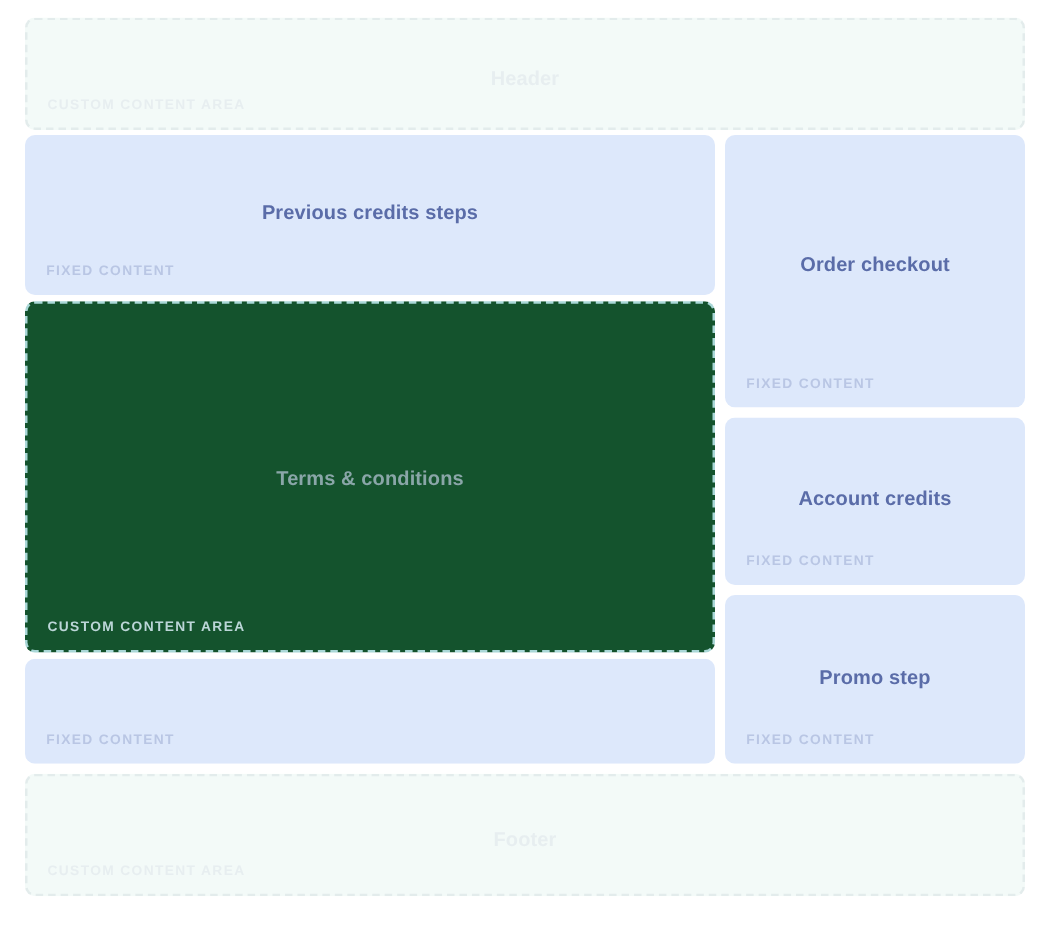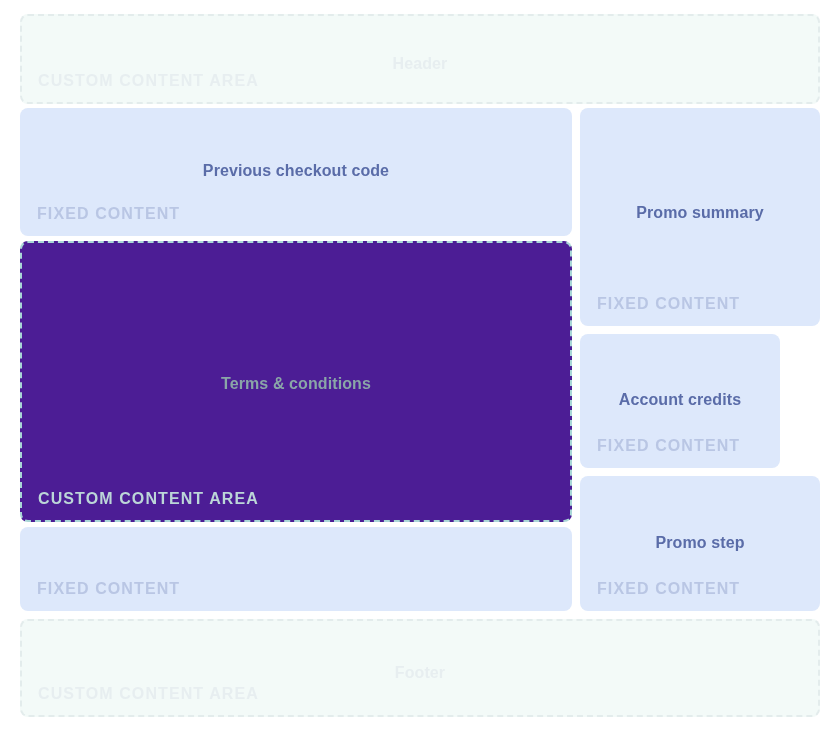--- a/index.html
+++ b/index.html
@@ -36,21 +36,21 @@
     border: 1px solid transparent;
   }
 
   
   .slot.custom {
     background: #f3faf8;
     border: 2px dashed #e3ecec;
   }
 
   .slot.custom.teal {
-    background: #4c1d95;
+    background: #14532d;
     border: 2px dashed #a9d7d7;
   }
 
   
   .slot-title {
     position: absolute;
     left: 0;
     right: 0;
     text-align: center;
     font-size: 16px;
@@ -66,21 +66,21 @@
   }
   .slot.custom.teal .slot-title {
     color: #8aa6a8;
   }
 
   
   .slot-tag {
     position: absolute;
     left: 16px;
     bottom: 12px;
-    font-size: 16px;
+    font-size: 11px;
     font-weight: bold;
     letter-spacing: 1.1px;
     text-transform: uppercase;
     white-space: nowrap;
   }
   .slot.fixed .slot-tag {
     color: #b9c6e4;
   }
   .slot.custom .slot-tag {
     color: #e7eef0;
@@ -132,21 +132,21 @@
     top: 108px;
     width: 240px;
     height: 218px;
   }
   .order-slot .slot-title { top: 94px; }
 
   .credits-slot {
     position: absolute;
     left: 580px;
     top: 334px;
-    width: 200px;
+    width: 240px;
     height: 134px;
   }
   .credits-slot .slot-title { top: 55px; }
 
   .promo-slot {
     position: absolute;
     left: 580px;
     top: 476px;
     width: 240px;
     height: 135px;
@@ -166,35 +166,35 @@
 <body>
 
 <div class="canvas">
 
   <div class="slot custom header-slot">
     <div class="slot-title">Header</div>
     <div class="slot-tag">CUSTOM CONTENT AREA</div>
   </div>
 
   <div class="slot fixed prev-slot">
-    <div class="slot-title">Previous checkout code</div>
+    <div class="slot-title">Previous credits steps</div>
     <div class="slot-tag">FIXED CONTENT</div>
   </div>
 
   <div class="slot custom teal terms-slot">
     <div class="slot-title">Terms &amp; conditions</div>
     <div class="slot-tag">CUSTOM CONTENT AREA</div>
   </div>
 
   <div class="slot fixed next-slot">
     <div class="slot-tag">FIXED CONTENT</div>
   </div>
 
   <div class="slot fixed order-slot">
-    <div class="slot-title">Promo summary</div>
+    <div class="slot-title">Order checkout</div>
     <div class="slot-tag">FIXED CONTENT</div>
   </div>
 
   <div class="slot fixed credits-slot">
     <div class="slot-title">Account credits</div>
     <div class="slot-tag">FIXED CONTENT</div>
   </div>
 
   <div class="slot fixed promo-slot">
     <div class="slot-title">Promo step</div>

